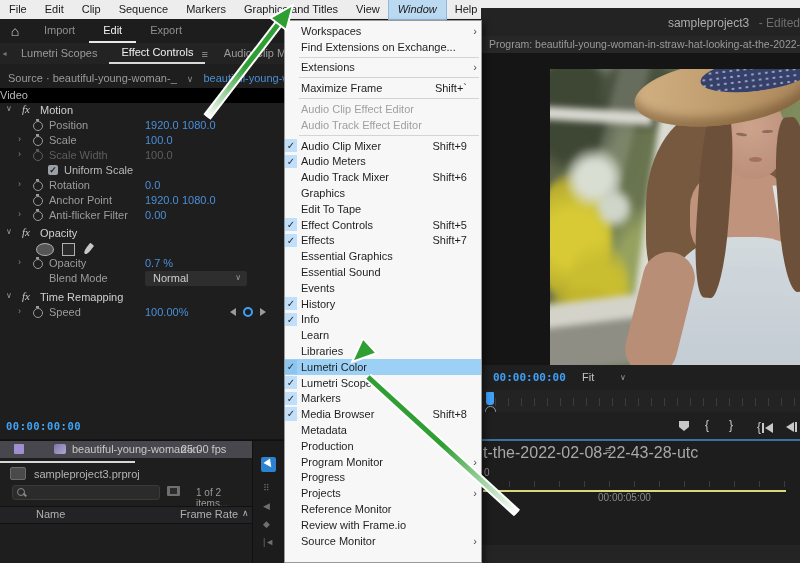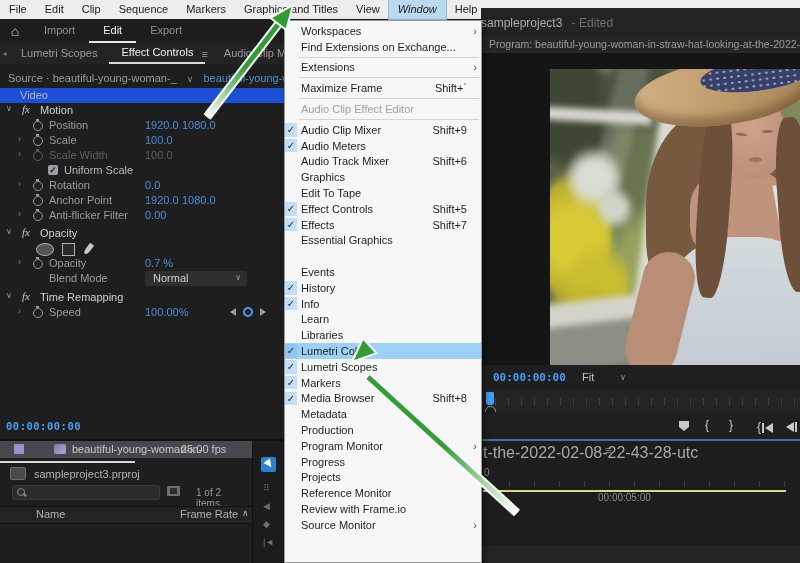--- a/index.html
+++ b/index.html
@@ -28,21 +28,21 @@
   .ptab-menu{color:#9a9a9a;margin:0 4px 0 -4px;}
 
   
   .ec-panel{position:absolute;top:64px;left:0;width:481px;height:375px;background:#1e1e1e;z-index:2;color:#9c9c9c;}
   .src-row{position:absolute;top:8px;left:8px;right:0;height:15px;white-space:nowrap;}
   .src-lbl{color:#9a9a9a;} .src-chev{color:#8a8a8a;margin:0 7px;font-size:9px;}
   .src-clip{color:#4a8fd4;}
   .ec-body{position:absolute;top:24px;left:0;width:284px;}
   .ec-row{position:relative;height:15px;}
   .ec-row.h16{height:16px;} .sp3{height:3px;}
-  .ec-sec{background:#1d4ed8;color:#b8b8b8;padding-left:20px;line-height:15px;}
+  .ec-sec{background:#000000;color:#b8b8b8;padding-left:0;line-height:15px;}
   .twirl{position:absolute;left:6px;top:1px;font-size:8px;color:#9a9a9a;}
   .fx{position:absolute;left:22px;top:0px;font-style:italic;font-family:"Liberation Serif",serif;color:#c8c8c8;}
   .glab{position:absolute;left:40px;top:1px;color:#d0d0d0;}
   .pchev{position:absolute;left:18px;top:1px;font-size:9px;color:#8a8a8a;}
   .stopw{position:absolute;left:33px;top:3px;width:8px;height:8px;border:1px solid #9a9a9a;border-radius:50%;}
   .stopw::before{content:"";position:absolute;left:2px;top:-3px;width:3px;height:2px;background:#9a9a9a;}
   .plab{position:absolute;left:49px;top:1px;color:#9c9c9c;white-space:nowrap;}
   .v1{position:absolute;left:145px;top:1px;color:#4b8fd9;}
   .v2{position:absolute;left:182px;top:1px;color:#4b8fd9;}
   .dis .plab,.dis .v1,.dis .stopw{color:#5e5e5e;border-color:#5e5e5e;}
@@ -95,21 +95,21 @@
   
   .tool-strip{position:absolute;top:440px;left:252px;width:32px;height:123px;background:#1c1c1c;z-index:2;
               border-left:1px solid #101010;border-top:1px solid #101010;}
   .sel-tool{position:absolute;left:8px;top:16px;width:15px;height:15px;background:#2a82d0;border-radius:2px;}
   .sel-tool::before{content:"";position:absolute;left:4px;top:3px;width:0;height:0;
      border-left:4px solid transparent;border-right:4px solid transparent;border-top:8px solid #fff;transform:rotate(-35deg);}
   .dim-ico{position:absolute;left:10px;color:#6f6f6f;font-size:9px;}
 
   
   .program-panel{position:absolute;top:8px;left:481px;width:319px;height:555px;background:#1b1b1b;z-index:10;overflow:hidden;color:#9a9a9a;}
-  .pm-title{position:absolute;top:0;left:0;right:0;height:28px;background:#232323;text-align:left;line-height:30px;font-size:12px;}
+  .pm-title{position:absolute;top:0;left:0;right:0;height:28px;background:#232323;text-align:right;line-height:30px;font-size:12px;}
   .pm-title .t1{color:#ababab;} .pm-title .t2{color:#6f6f6f;margin-left:6px;}
   .pm-tab{position:absolute;top:28px;left:0;right:0;height:17px;background:#272727;line-height:17px;
           padding-left:8px;font-size:10.5px;color:#9a9a9a;white-space:nowrap;overflow:hidden;border-bottom:1px solid #151515;}
   .pm-mon{position:absolute;top:45px;left:0;right:0;height:312px;background:#151515;}
   .pm-ctrl{position:absolute;top:357px;left:0;right:0;height:25px;background:#1f1f1f;}
   .pm-tc{position:absolute;left:12px;top:6px;color:#3fa0f5;font-weight:bold;font-family:"DejaVu Sans Mono",monospace;font-size:11px;}
   .fit{position:absolute;left:101px;top:6px;color:#c4c4c4;} .fit-chev{position:absolute;left:139px;top:8px;font-size:8px;color:#9a9a9a;}
   .pm-ruler{position:absolute;top:382px;left:0;right:0;height:22px;background:#232323;}
   .ticks{position:absolute;left:14px;right:4px;top:8px;height:8px;
          background:repeating-linear-gradient(90deg,#3c3c3c 0 1px,transparent 1px 13px);}
@@ -480,20 +480,26 @@
         <span class="sub"></span>
       </div>
     <div class="menu-sep"></div>
       <div class="mi disabled">
         <span class="check"></span>
         <span class="lab">Audio Clip Effect Editor</span>
         <span class="sc"></span>
         <span class="sub"></span>
       </div>
 
+      <div class="mi disabled">
+        <span class="check"></span>
+        <span class="lab">Audio Track Effect Editor</span>
+        <span class="sc"></span>
+        <span class="sub"></span>
+      </div>
     <div class="menu-sep"></div>
       <div class="mi checked">
         <span class="check">✓</span>
         <span class="lab">Audio Clip Mixer</span>
         <span class="sc">Shift+9</span>
         <span class="sub"></span>
       </div>
 
       <div class="mi checked">
         <span class="check">✓</span>
@@ -539,20 +545,21 @@
 
       <div class="mi">
         <span class="check"></span>
         <span class="lab">Essential Graphics</span>
         <span class="sc"></span>
         <span class="sub"></span>
       </div>
 
       <div class="mi">
         <span class="check"></span>
+        <span class="lab">Essential Sound</span>
         <span class="sc"></span>
         <span class="sub"></span>
       </div>
 
       <div class="mi">
         <span class="check"></span>
         <span class="lab">Events</span>
         <span class="sc"></span>
         <span class="sub"></span>
       </div>

